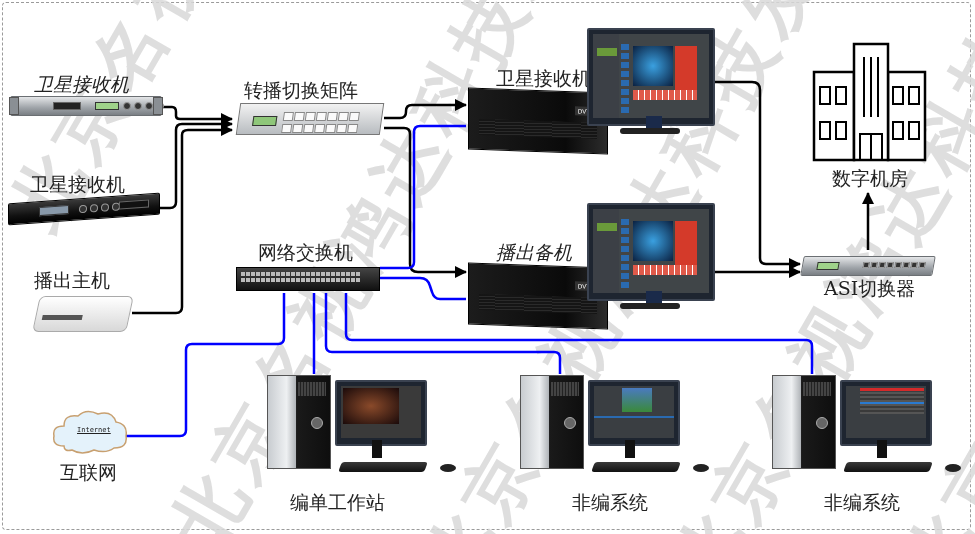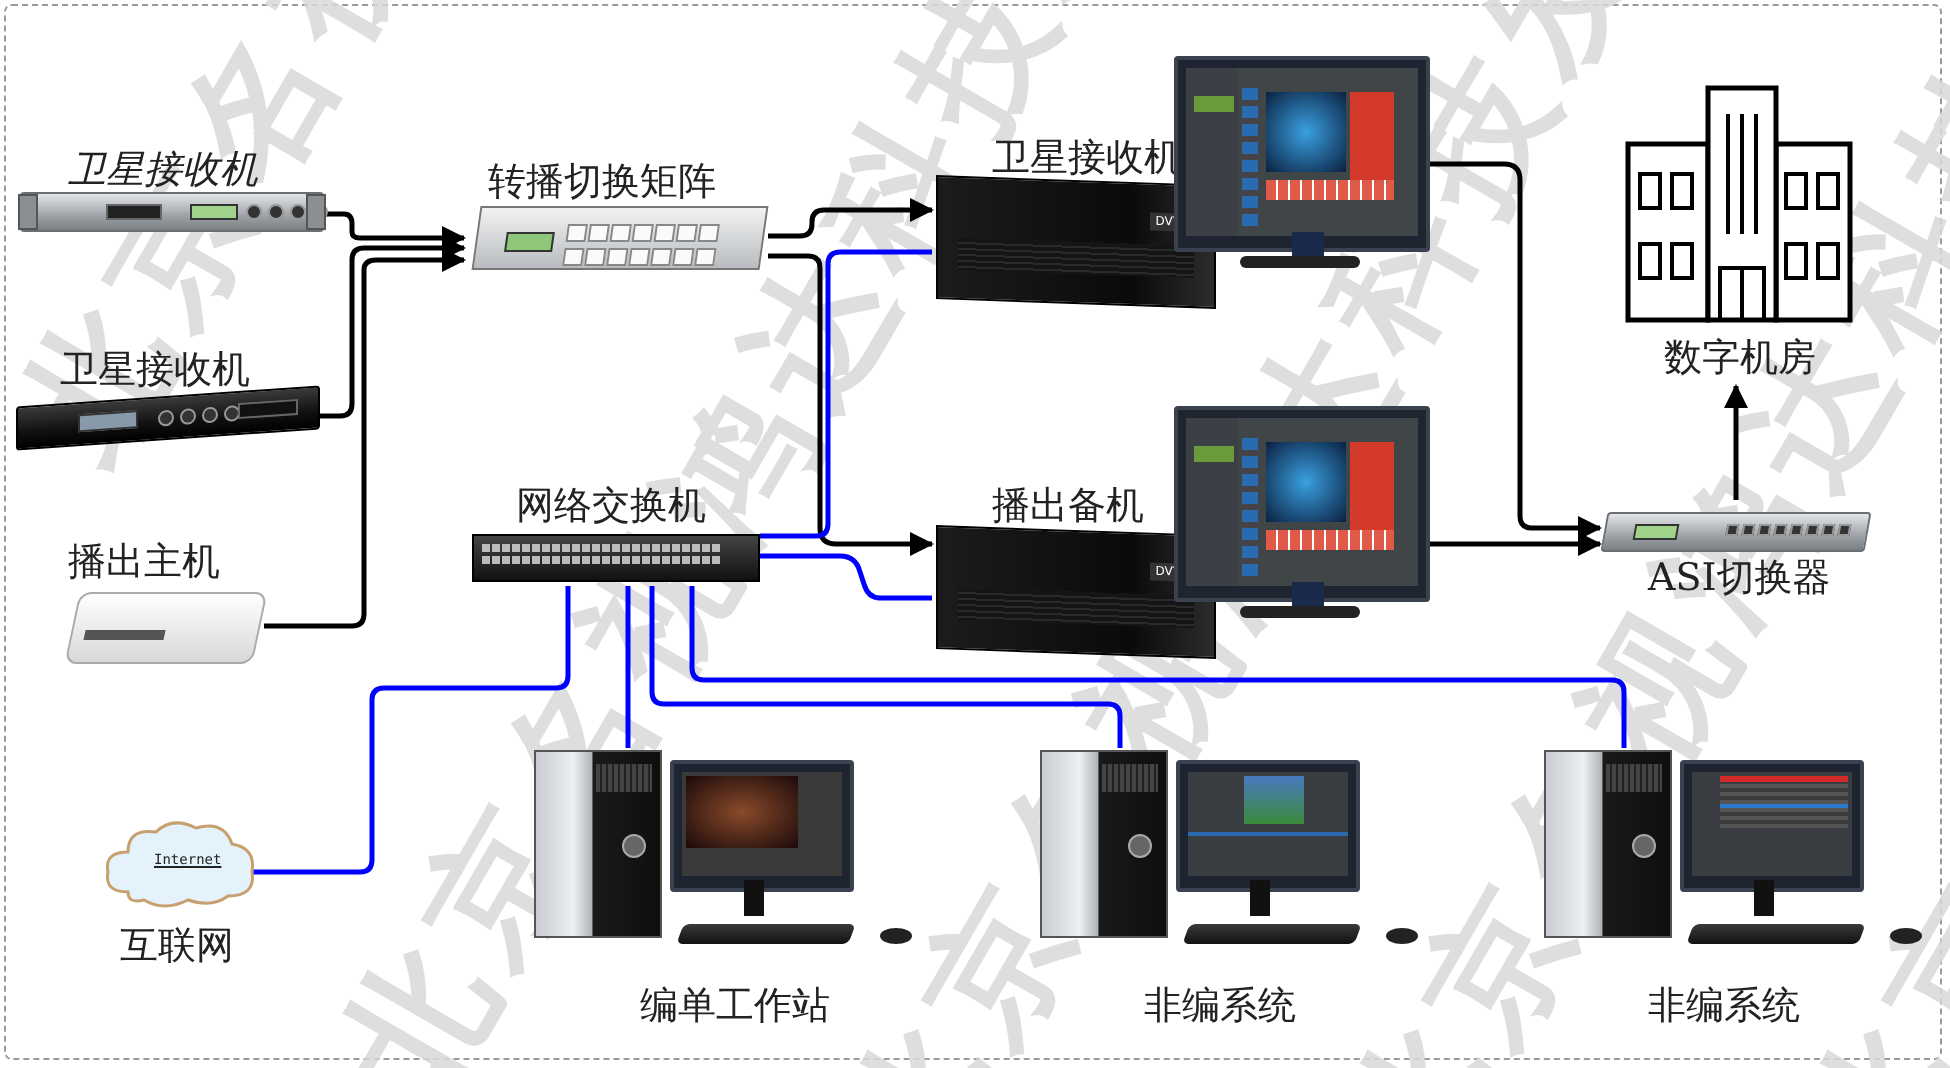--- a/index.html
+++ b/index.html
@@ -213,21 +213,21 @@
     <div style="position:absolute;left:4px;top:14px;width:20px;height:8px;background:#6a9a3a;"></div>
     <div style="position:absolute;left:28px;top:10px;width:8px;height:70px;background:repeating-linear-gradient(#2a6ab0 0 6px,#444 6px 9px);"></div>
     <div style="position:absolute;left:40px;top:12px;width:40px;height:40px;background:radial-gradient(#3aa0e0,#0a2040);"></div>
     <div style="position:absolute;left:82px;top:12px;width:22px;height:48px;background:#d43a2a;"></div>
     <div style="position:absolute;left:40px;top:56px;width:64px;height:10px;background:repeating-linear-gradient(90deg,#e05a4a 0 5px,#fff 5px 6px);"></div>
   </div>
 </div>
 <div class="stand" style="left:646px;top:116px;width:16px;height:14px;"></div>
 <div class="base" style="left:620px;top:128px;width:60px;height:6px;"></div>
 
-<div class="label" style="left:496px;top:240px;">播出备机</div>
+<div class="label" style="left:496px;top:240px;font-style:italic;">播出备机</div>
 <div class="server" style="left:468px;top:265px;width:138px;height:60px;transform:skewY(2deg);">
   <div class="badge">DVT</div>
   <div class="grille"></div>
 </div>
 <div class="monitor" style="left:587px;top:203px;width:124px;height:94px;">
   <div class="screen">
     <div style="position:absolute;left:0;top:0;width:26px;height:100%;background:#3c4046;"></div>
     <div style="position:absolute;left:4px;top:14px;width:20px;height:8px;background:#6a9a3a;"></div>
     <div style="position:absolute;left:28px;top:10px;width:8px;height:70px;background:repeating-linear-gradient(#2a6ab0 0 6px,#444 6px 9px);"></div>
     <div style="position:absolute;left:40px;top:12px;width:40px;height:40px;background:radial-gradient(#3aa0e0,#0a2040);"></div>
@@ -288,21 +288,21 @@
     <div class="hp"></div>
   </div>
 <div class="monitor" style="left:335px;top:380px;width:88px;height:62px;">
   <div class="screen" style="background:#3a3a3a;">
     <div style="position:absolute;left:2px;top:2px;width:56px;height:36px;background:radial-gradient(#8a4a2a,#1a0a0a);"></div>
   </div>
 </div>
 <div class="stand" style="left:372px;top:440px;width:10px;height:18px;background:#111;"></div>
 <div class="keyboard" style="left:340px;top:462px;width:86px;height:10px;"></div>
 <div class="mouse" style="left:440px;top:464px;width:16px;height:8px;"></div>
-<div class="label" style="left:320px;top:490px;">编单工作站</div>
+<div class="label" style="left:290px;top:490px;">编单工作站</div>
 
 <div class="tower" style="left:520px;top:375px;width:62px;height:92px;">
     <div class="vent"></div>
     <div class="hp"></div>
   </div>
 <div class="monitor" style="left:588px;top:380px;width:88px;height:62px;">
   <div class="screen" style="background:#3a3e42;">
     <div style="position:absolute;left:28px;top:2px;width:30px;height:24px;background:linear-gradient(#4a7ac0,#3a8a3a);"></div>
     <div style="position:absolute;left:0;top:30px;width:100%;height:2px;background:#2a6ab0;"></div>
   </div>

